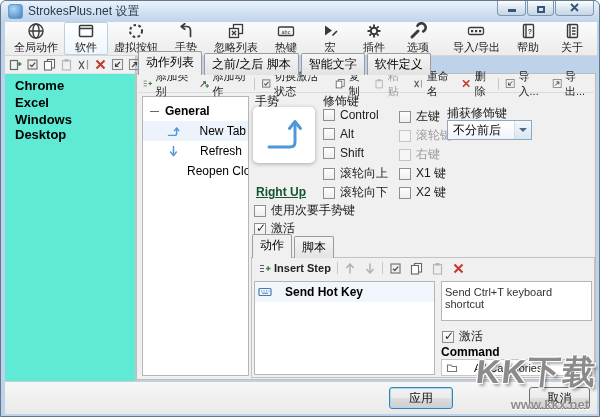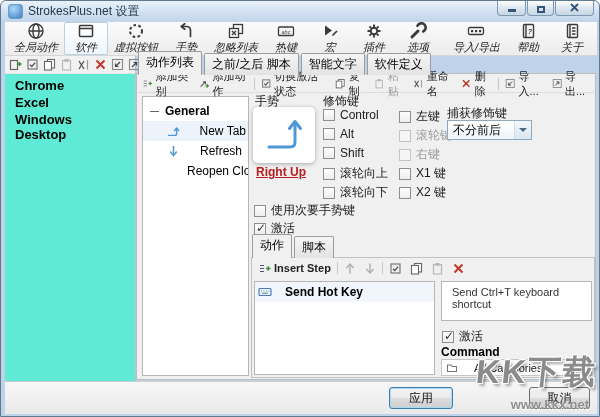--- a/index.html
+++ b/index.html
@@ -16,21 +16,21 @@
   .wc-btn{height:15px;border:1px solid #7e98b1;border-top:none;border-radius:0 0 4px 4px;
     background:linear-gradient(#fdfdfd,#dde7f0 50%,#c6d6e4);display:flex;align-items:flex-end;justify-content:center;box-sizing:border-box;}
   .wc-min{width:29px;} .wc-max{width:27px;} .wc-close{width:39px;}
   .g-min{width:8px;height:3px;background:#35557a;margin-bottom:3px;}
   .g-max{width:8px;height:7px;border:2px solid #35557a;margin-bottom:2px;box-sizing:border-box;}
   
   .toolbar{position:absolute;left:4px;top:21px;width:592px;height:34px;box-sizing:border-box;
     background:linear-gradient(#fbfbfb,#ececec);border-bottom:1px solid #d6d6d6;
     display:flex;align-items:stretch;padding:0 3px;}
   .tb-btn{display:flex;flex-direction:column;align-items:center;justify-content:center;
-    padding:1px 5px;min-width:32px;font-size:11px;color:#222;border:1px solid transparent;border-radius:2px;font-style:italic;}
+    padding:1px 5px;min-width:32px;font-size:11px;color:#222;border:1px solid transparent;border-radius:2px;}
   .tb-btn .ic{height:18px;display:flex;align-items:center;justify-content:center;}
   .tb-btn.selected{background:linear-gradient(#ffffff,#eff6fc);border-color:#b9d1e5;}
   .tb-spacer{flex:1;}
   
   .sidebar{position:absolute;left:4px;top:55px;width:131px;height:325px;background:#5eead4;
     border-right:1px solid #c2c2c2;box-sizing:border-box;}
   .sidebar-toolbar{height:17px;background:#f1f1f1;border-bottom:1px solid #e2e2e2;
     display:flex;align-items:center;gap:2px;padding:0 3px;}
   .mi{width:15px;height:14px;display:inline-flex;align-items:center;justify-content:center;flex:none;}
   .dis{opacity:.4;}
@@ -53,21 +53,21 @@
     border:1px solid #b6b6b6;box-sizing:border-box;padding-top:5px;}
   .tree-root{display:flex;align-items:center;gap:6px;padding:2px 0 3px 7px;font-weight:bold;font-size:12px;}
   .collapse{width:9px;height:9px;position:relative;flex:none;}
   .collapse::after{content:"";position:absolute;left:0;top:4px;width:9px;height:1px;background:#666;}
   .tree-item{display:flex;align-items:center;gap:20px;padding:3px 2px 3px 24px;font-size:12px;white-space:nowrap;overflow:hidden;}
   .tree-item.selected{background:#ecf3fb;}
   
   .lbl{position:absolute;font-size:12px;color:#1a1a1a;}
   .gesture-card{position:absolute;left:252px;top:106px;width:62px;height:56px;background:#fff;
     border-radius:5px;box-shadow:0 1px 4px rgba(0,0,0,.3);display:flex;align-items:center;justify-content:center;}
-  .gesture-link{position:absolute;left:255px;top:164px;font-size:12px;font-weight:bold;color:#b91c1c;text-decoration:underline;}
+  .gesture-link{position:absolute;left:255px;top:184px;font-size:12px;font-weight:bold;color:#14532d;text-decoration:underline;}
   .cb{position:absolute;display:inline-flex;align-items:center;gap:5px;font-size:12px;color:#1a1a1a;white-space:nowrap;}
   .cb .box{width:12px;height:12px;border:1px solid #8e8e8e;background:linear-gradient(#fefefe,#ededed);
     box-sizing:border-box;position:relative;flex:none;}
   .cb.checked .box::after{content:"✓";position:absolute;left:1px;top:-3px;font-size:12px;font-weight:bold;color:#2c2c2c;}
   .cb.disabled{color:#9b9b9b;}
   .cb.disabled .box{border-color:#c4c4c4;background:#f5f5f5;}
   .combo{position:absolute;left:446px;top:119px;width:85px;height:20px;display:flex;align-items:center;
     border:1px solid #8ea8bd;background:linear-gradient(#fff,#f0f4f8);font-size:12px;padding-left:5px;box-sizing:border-box;}
   .combo-arrow{margin-left:auto;width:16px;height:100%;display:flex;align-items:center;justify-content:center;
     border-left:1px solid #d0dce6;background:linear-gradient(#f3f8fc,#d9e6f1);}
@@ -75,21 +75,21 @@
   
   .sub-tabstrip{position:absolute;left:251px;top:239px;height:18px;display:flex;align-items:flex-end;z-index:5;}
   .sub-page{position:absolute;left:250px;top:256px;width:344px;height:121px;border:1px solid #c2c2c2;
     background:#f0f0f0;box-sizing:border-box;}
   .insert-toolbar{position:absolute;left:253px;top:259px;width:338px;height:16px;display:flex;align-items:center;
     font-size:11px;font-weight:bold;color:#222;z-index:2;}
   .step-list{position:absolute;left:253px;top:280px;width:181px;height:94px;background:#fff;
     border:1px solid #b6b6b6;box-sizing:border-box;}
   .step-row{display:flex;align-items:center;gap:13px;padding:3px 3px;font-weight:bold;font-size:12px;background:#f1f6fc;}
   .desc-box{position:absolute;left:440px;top:280px;width:151px;height:40px;background:#fff;
-    border:1px solid #b6b6b6;box-sizing:border-box;font-size:11px;color:#333;padding:4px 10px;}
+    border:1px solid #b6b6b6;box-sizing:border-box;font-size:11px;color:#333;padding:4px 3px;}
   .cmd-label{position:absolute;left:440px;top:344px;font-size:12px;font-weight:bold;}
   .cmd-row{position:absolute;left:440px;top:358px;width:151px;height:17px;background:#fff;border:1px solid #c6c6c6;
     box-sizing:border-box;display:flex;align-items:center;gap:16px;padding:0 4px;font-size:11px;color:#222;}
   
   .footer{position:absolute;left:4px;top:380px;width:592px;height:33px;border-top:1px solid #cdcdcd;
     background:linear-gradient(#f7f7f7,#e9e9e9);box-sizing:border-box;}
   .btn{position:absolute;height:22px;border:1px solid #707070;border-radius:3px;font-size:12px;color:#111;
     background:linear-gradient(#f2f2f2,#ebebeb 50%,#dddddd 50%,#cfcfcf);
     display:flex;align-items:center;justify-content:center;box-sizing:border-box;}
   .btn.default{border-color:#3c7fb1;box-shadow:inset 0 0 0 1px #a9d9f2;}

